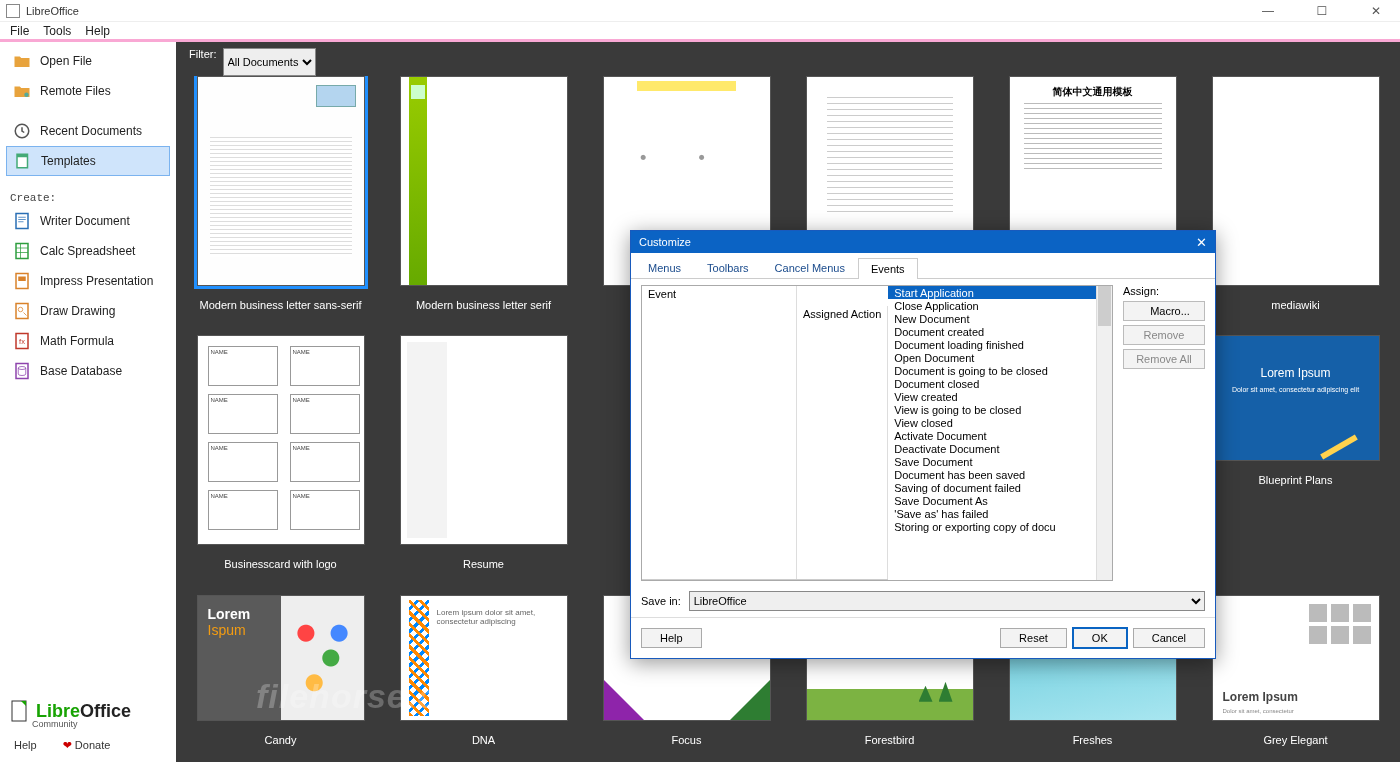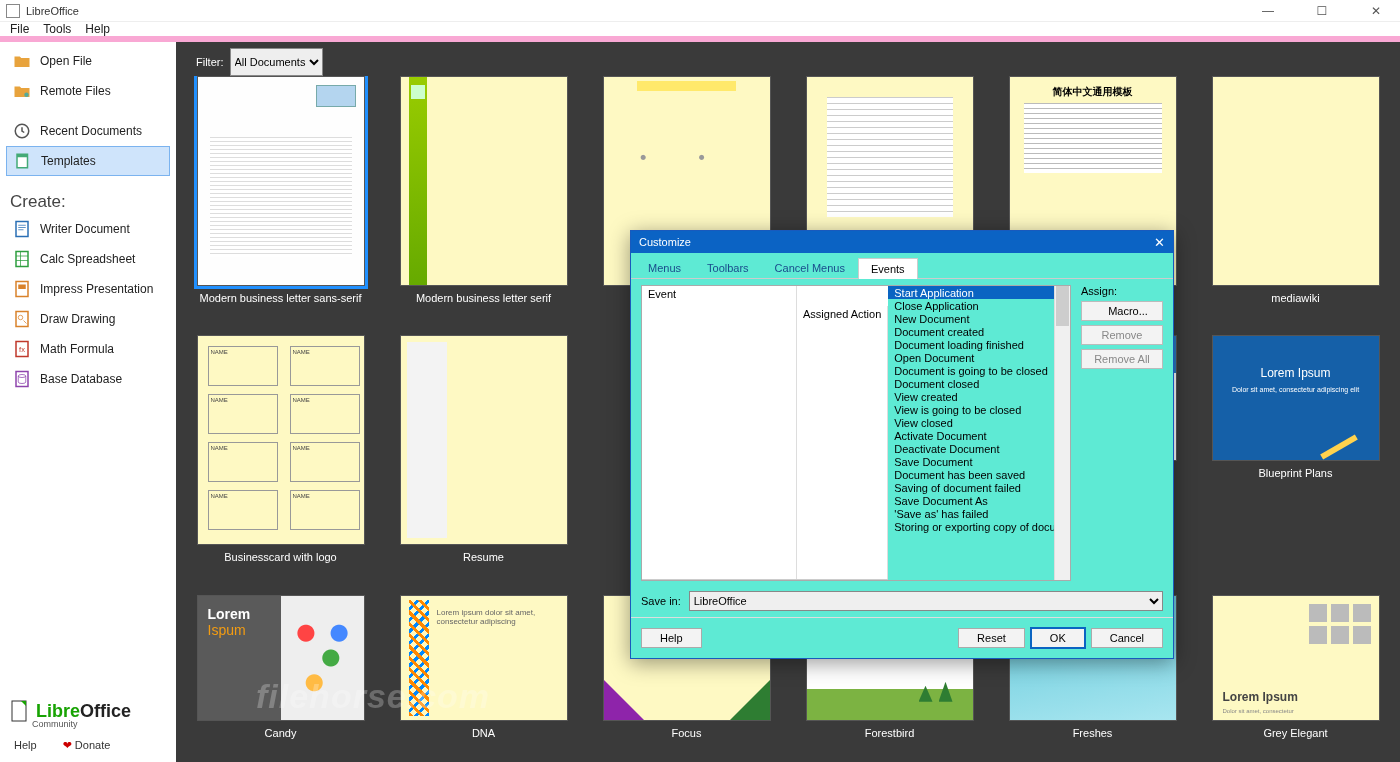--- a/index.html
+++ b/index.html
@@ -6,50 +6,50 @@
 body { background: #fff; font-size: 12px; color: #000; overflow: hidden; width: 1400px; height: 762px; position: relative; }
 
 
 .titlebar { height: 22px; display: flex; align-items: center; padding: 0 6px; background: #fff; border-bottom: 1px solid #eee; }
 .titlebar .doc-icon { width: 14px; height: 14px; border: 1px solid #888; margin-right: 6px; display:inline-block; }
 .titlebar .caption { font-size: 11px; color:#333; }
 .titlebar .winbtns { margin-left: auto; display:flex; gap: 18px; color:#555; font-size:12px; }
 .titlebar .winbtn { width: 36px; text-align:center; cursor:default; }
 
 
-.menubar { height: 20px; display:flex; align-items:center; gap: 14px; padding: 0 10px; font-size: 12px; color:#222; border-bottom: 6px solid #f9a8d4; }
+.menubar { height: 20px; display:flex; align-items:center; gap: 14px; padding: 0 10px; font-size: 12px; color:#222; border-bottom: 3px solid #f9a8d4; }
 .menubar span { cursor:default; }
 
 
 .main { display:flex; height: calc(762px - 42px); }
 .sidebar { width: 176px; background:#fff; padding: 4px 6px; display:flex; flex-direction:column; }
 .side-item { display:flex; align-items:center; gap:8px; height: 30px; padding: 0 6px; font-size: 12px; color:#222; cursor:default; }
 .side-item.active { background:#cfe4fb; border:1px solid #7bb3ef; }
 .side-sep { height: 10px; }
-.side-label { font-size:17px; color:#444; padding: 6px 4px 2px; }
+.side-label { font-size:11px; color:#444; padding: 6px 4px 2px; font-family: Liberation Mono, monospace; }
 .sicon { width:20px; height:20px; display:inline-flex; align-items:center; justify-content:center; }
 .sicon svg { width:18px; height:18px; }
 
 .brand { margin-top:auto; padding: 10px 4px 6px; }
 .brand .logo { font-size: 18px; font-weight:600; color:#222; }
 .brand .logo .green { color:#18a303; }
 .brand .community { font-size: 9px; color:#555; margin-left: 22px; margin-top:-4px; }
 .bottom-links { display:flex; gap: 26px; padding: 4px 8px 6px; font-size: 11px; color:#333; }
 .bottom-links .donate-icon { color:#c00; margin-right:3px; }
 
 .content { flex:1; background:#3a3a3a; position:relative; overflow:hidden; }
-.filterbar { position:absolute; top: 6px; left: 20px; display:flex; align-items:center; gap:6px; color:#fff; font-size:11px; z-index:5; }
+.filterbar { position:absolute; top: 6px; left: 13px; display:flex; gap:6px; color:#fff; font-size:11px; z-index:5; }
 .filterbar select { font-size:11px; height:28px; background:#eee; border:1px solid #888; }
 
 .grid { position:absolute; top: 34px; left: 0; right:0; bottom:0; padding: 0 16px 10px; display:grid; grid-template-columns: repeat(6, 1fr); gap: 18px 26px; overflow:auto; }
 .tcell { display:flex; flex-direction:column; align-items:center; }
-.thumb { width: 168px; height: 210px; background:#fef9c3; border:1px solid #555; position:relative; overflow:hidden; font-size:6px; color:#444; }
+.thumb { width: 168px; height: 210px; background:#ffffff; border:1px solid #555; position:relative; overflow:hidden; font-size:6px; color:#444; }
 .thumb.sel { outline:3px solid #2090ff; background:#fefefe; }
 .thumb.slide { height: 126px; }
-.tcaption { color:#fff; font-size:11px; margin-top: 6px; text-align:center; max-width: 180px; }
+.tcaption { color:#fff; font-size:11px; margin-top: 13px; text-align:center; max-width: 180px; }
 
 
 .th-modern .hdr{ position:absolute; top:8px; right:8px; width:40px; height:22px; background:#b4d5ef; border:1px solid #7aa; }
 .th-modern .txt{ position:absolute; top:60px; left:12px; right:12px; height:120px; background:repeating-linear-gradient(#ddd,#ddd 1px,#fff 1px,#fff 4px);}
 .th-modern2 .stripe{position:absolute;left:8px;top:0;bottom:0;width:18px;background:linear-gradient(#9c0,#6a0);}
 .th-modern2 .logo{position:absolute;left:10px;top:8px;width:14px;height:14px;background:#cfc;}
 .th-bpmn .title{position:absolute;top:4px;left:20%;right:20%;height:10px;background:#ffe96b;}
 .th-bpmn .dia{position:absolute;top:30px;left:10px;right:10px;bottom:10px;background:
  radial-gradient(circle at 20% 30%,#999 2px,transparent 3px),
  radial-gradient(circle at 60% 30%,#999 2px,transparent 3px);}
@@ -74,21 +74,21 @@
 .sl-forest{background:linear-gradient(#fff,#fff 75%,#7cb342 75%);}
 .sl-forest .tree{position:absolute;bottom:18px;width:14px;height:20px;background:#2e7d32;clip-path:polygon(50% 0,100% 100%,0 100%);}
 .sl-freshes{background:linear-gradient(170deg,#5fc6d8,#a8e6f0);color:#fff;padding:14px;font-size:14px;font-weight:bold;}
 .sl-grey .boxes{position:absolute;right:8px;top:8px;display:grid;grid-template-columns:repeat(3,18px);gap:4px;}
 .sl-grey .boxes div{width:18px;height:18px;background:#bbb;}
 .sl-grey .t{position:absolute;left:10px;bottom:16px;font-size:12px;font-weight:bold;}
 
 .watermark { position:absolute; left: 80px; bottom: 46px; font-size: 34px; color: rgba(255,255,255,0.25); font-weight:bold; letter-spacing:1px; z-index: 40; pointer-events:none; font-style:italic;}
 
 
-.dialog { position:absolute; left: 454px; top: 188px; width: 544px; background:#5eead4; border:1px solid #185abd; box-shadow: 0 4px 20px rgba(0,0,0,0.4); z-index: 100; }
+.dialog { position:absolute; left: 454px; top: 188px; width: 586px; background:#ffffff; border:1px solid #185abd; box-shadow: 0 4px 20px rgba(0,0,0,0.4); z-index: 100; }
 .dialog .dtitle { background: linear-gradient(#0b63c4,#0b63c4); color:#fff; height: 22px; display:flex; align-items:center; padding: 0 8px; font-size: 11px; }
 .dialog .dtitle .dclose { margin-left:auto; font-size:13px; cursor:default; }
 .dialog .dtabs { display:flex; border-bottom:1px solid #ccc; font-size:11px; padding-top:4px; padding-left:4px; gap:0; }
 .dialog .dtab { padding: 4px 12px; border:1px solid transparent; border-bottom:none; cursor:default; color:#1a4b8c; }
 .dialog .dtab.active { border-color:#ccc; background:#fff; position:relative; top:1px; color:#000; }
 .dialog .dbody { padding: 6px 10px 10px; display:flex; gap: 10px; }
 .dialog .evtable { flex:1; border:1px solid #aaa; height: 296px; display:flex; position:relative; }
 .dialog .evhead { display:flex; font-size:11px; border-bottom:1px solid #ccc; background:#fff; }
 .dialog .evhead div { padding: 2px 6px; border-right:1px solid #ddd; }
 .dialog .evhead .c1{ width: 155px;}

